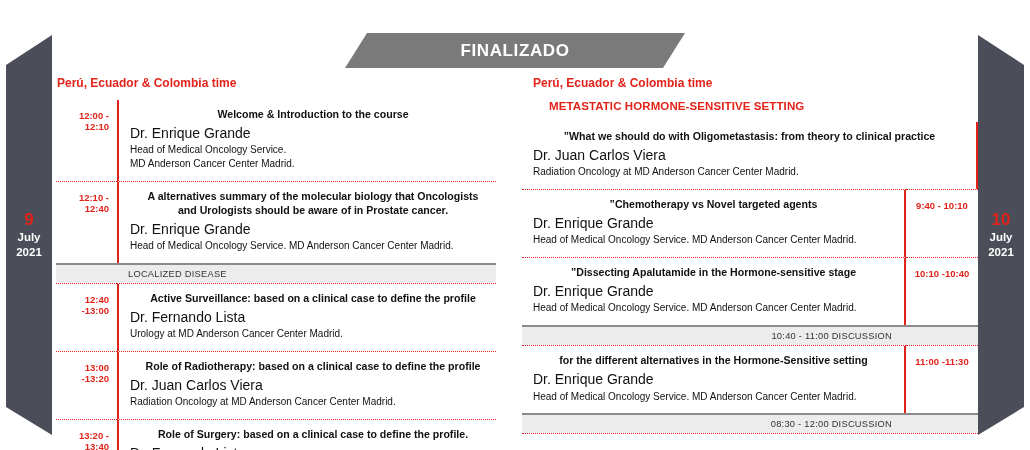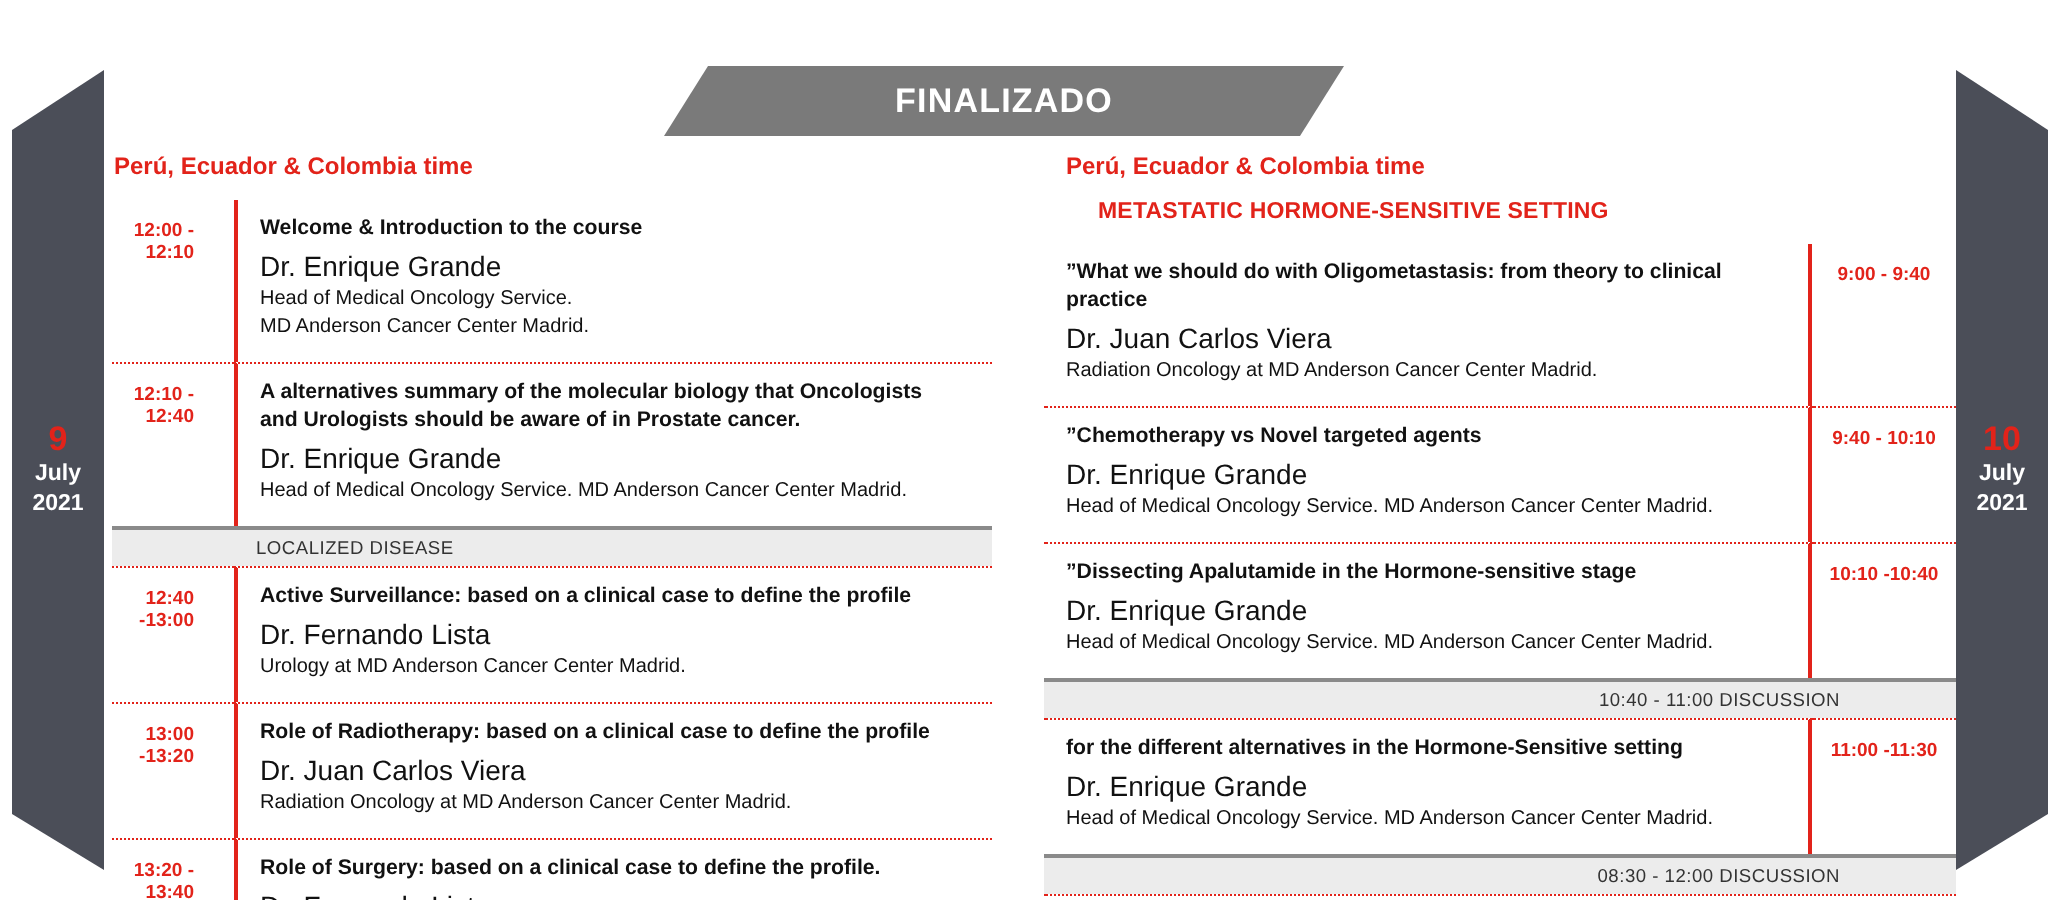--- a/index.html
+++ b/index.html
@@ -5,21 +5,21 @@
   html,body{margin:0;padding:0;}
   body{
     width:1030px;height:450px;background:#ffffff;overflow:hidden;
     font-family:"Liberation Sans", sans-serif;
     -webkit-font-smoothing:antialiased;
   }
   .page{position:relative;width:1030px;height:450px;}
 
   
   .banner{
-    position:absolute;left:332px;top:33px;width:340px;height:35px;
+    position:absolute;left:345px;top:33px;width:340px;height:35px;
     background:#7a7a7a;color:#ffffff;
     display:flex;align-items:center;justify-content:center;
     font-size:17px;font-weight:bold;letter-spacing:0.6px;
     clip-path:polygon(22px 0, 340px 0, 318px 35px, 0px 35px);
   }
 
   
   .datecol{
     position:absolute;top:35px;width:46px;height:400px;
     background:#4b4e58;color:#ffffff;
@@ -43,49 +43,49 @@
   .sectiontitle{
     color:#e2231a;font-size:11.5px;font-weight:bold;
     margin:0 0 10px 27px;letter-spacing:0.1px;
   }
 
   
   .row{display:flex;position:relative;}
   .dotted{border-top:1px dotted #e2231a;}
 
   .l-time{
-    width:61px;flex:0 0 61px;text-align:right;padding-right:20px;
+    width:61px;flex:0 0 61px;text-align:right;padding-right:8px;
     color:#e2231a;font-size:9.5px;font-weight:bold;padding-top:10px;
     box-sizing:border-box;
   }
   .l-body{
     flex:1 1 auto;border-left:2.5px solid #e2231a;padding:8px 0 10px 11px;
   }
 
   
   .r-body{
     flex:1 1 auto;border-right:2.5px solid #e2231a;padding:8px 10px 10px 11px;
   }
   .r-time{
     width:72px;flex:0 0 72px;text-align:center;
     color:#e2231a;font-size:9.5px;font-weight:bold;padding-top:10px;
     box-sizing:border-box;
   }
 
-  .ttl{font-size:10.6px;font-weight:bold;color:#111111;line-height:1.32;}
+  .ttl{font-size:10.6px;font-weight:bold;color:#111111;line-height:1.32;text-align:center;}
   .spk{font-size:14px;color:#111111;line-height:1.38;margin-top:2px;}
   .aff{font-size:10px;color:#111111;line-height:1.38;}
 
   
   .band{
     border-top:2px solid #8a8a8a;background:#ececec;
     font-size:9.3px;color:#333333;box-sizing:border-box;
   }
   .band.section{padding:4px 0 4px 72px;letter-spacing:0.25px;}
-  .band.discussion{padding:4px 58px 4px 0;text-align:right;letter-spacing:0.25px;}
+  .band.discussion{padding:4px 86px 4px 0;text-align:right;letter-spacing:0.25px;}
 </style>
 </head>
 <body>
 
 <div class="page">
 
   <div class="banner">
     <span>FINALIZADO</span>
   </div>
 
@@ -160,21 +160,20 @@
 
     <div class="coltitle">Perú, Ecuador &amp; Colombia time</div>
     <div class="sectiontitle">METASTATIC HORMONE-SENSITIVE SETTING</div>
 
     <div class="row">
       <div class="r-body">
         <div class="ttl">”What we should do with Oligometastasis: from theory to clinical practice</div>
         <div class="spk">Dr. Juan Carlos Viera</div>
         <div class="aff">Radiation Oncology at MD Anderson Cancer Center Madrid.</div>
       </div>
-      <div class="r-time">9:00 - 9:40</div>
     </div>
 
     <div class="row">
       <div class="r-body dotted">
         <div class="ttl">”Chemotherapy vs Novel targeted agents</div>
         <div class="spk">Dr. Enrique Grande</div>
         <div class="aff">Head of Medical Oncology Service. MD Anderson Cancer Center Madrid.</div>
       </div>
       <div class="r-time dotted">9:40 - 10:10</div>
     </div>

